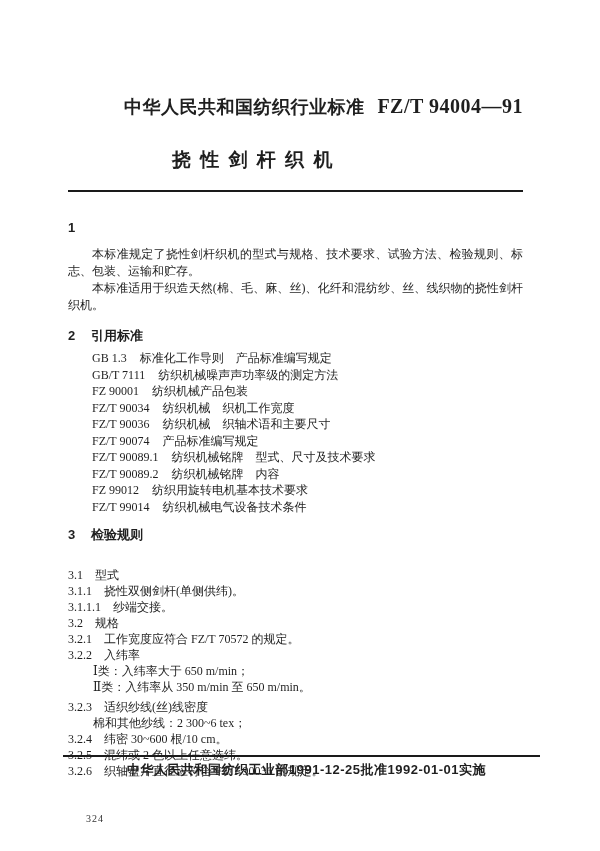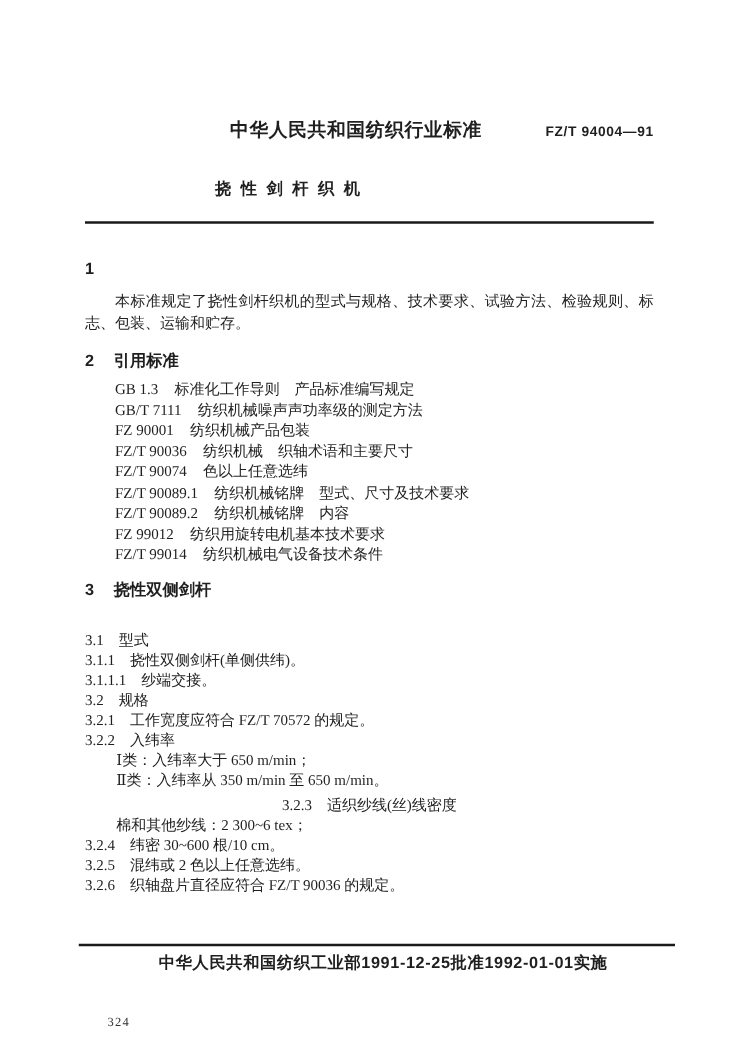--- a/index.html
+++ b/index.html
@@ -23,37 +23,37 @@
   }
   
   .header-row {
     display: flex;
     justify-content: space-between;
     align-items: baseline;
   }
   .std-label {
     font-family: Liberation Sans, sans-serif;
     font-weight: bold;
-    font-size: 15px;
+    font-size: 18px;
     letter-spacing: 0.5px;
-    margin-left: 116px;
+    margin-left: 56px;
     white-space: nowrap;
   }
   .std-code {
-    font-family: Liberation Sans, sans-serif;
+    font-family: Liberation Serif, serif;
     font-weight: bold;
-    font-size: 11px;
+    font-size: 20px;
     letter-spacing: 0.5px;
     white-space: nowrap;
     text-align: center;
   }
   .doc-title {
     font-family: "Liberation Sans", "DejaVu Sans", sans-serif;
     font-weight: bold;
-    font-size: 13px;
+    font-size: 19px;
     letter-spacing: 2px;
     margin: 28px 0 0 104px;
     white-space: nowrap;
   }
   .title-rule {
     height: 2px;
     background: var(--rule);
     margin-top: 17px;
   }
   
@@ -87,21 +87,21 @@
   .ref-code { margin-right: 13px; margin-top: 15px; }
   
   .clauses { margin-top: 23px; }
   .clause {
     font-size: 12px;
     line-height: 16px;
     white-space: nowrap;
   }
   .clause .cnum { margin-right: 12px; }
   .clause.indent { margin-left: 25px; }
-  .clause.gap-above { margin-top: 4px; text-align: center; }
+  .clause.gap-above { margin-top: 4px; }
   
   .footer-rule {
     position: absolute;
     left: 63px; top: 755px;
     width: 477px; height: 2px;
     background: var(--rule);
   }
   .footer-row {
     position: absolute;
     left: 68px; top: 761px;
@@ -132,40 +132,42 @@
   </div>
 
   <div class="doc-title">挠 性 剑 杆 织 机</div>
 
   <div class="title-rule"></div>
 
   <div class="sec-head s1">
     <span class="sec-num">1</span>
   </div>
   <p class="para">本标准规定了挠性剑杆织机的型式与规格、技术要求、试验方法、检验规则、标志、包装、运输和贮存。</p>
+  <p class="para">本标准适用于织造天然(棉、毛、麻、丝)、化纤和混纺纱、丝、线织物的挠性剑杆织机。</p>
 
   <div class="sec-head s2">
     <span class="sec-num">2</span>
     <span class="sec-title">引用标准</span>
   </div>
   <div class="refs">
     <div class="ref"><span class="ref-code">GB 1.3</span><span class="ref-title">标准化工作导则　产品标准编写规定</span></div>
     <div class="ref"><span class="ref-code">GB/T 7111</span><span class="ref-title">纺织机械噪声声功率级的测定方法</span></div>
     <div class="ref"><span class="ref-code">FZ 90001</span><span class="ref-title">纺织机械产品包装</span></div>
+    <div class="ref"><span class="ref-code">FZ/T 90034</span><span class="ref-title">纺织机械　织机工作宽度</span></div>
     <div class="ref"><span class="ref-code">FZ/T 90036</span><span class="ref-title">纺织机械　织轴术语和主要尺寸</span></div>
-    <div class="ref"><span class="ref-code">FZ/T 90074</span><span class="ref-title">色以上任意选纬</span></div>
+    <div class="ref"><span class="ref-code">FZ/T 90074</span><span class="ref-title">产品标准编写规定</span></div>
     <div class="ref"><span class="ref-code">FZ/T 90089.1</span><span class="ref-title">纺织机械铭牌　型式、尺寸及技术要求</span></div>
     <div class="ref"><span class="ref-code">FZ/T 90089.2</span><span class="ref-title">纺织机械铭牌　内容</span></div>
     <div class="ref"><span class="ref-code">FZ 99012</span><span class="ref-title">纺织用旋转电机基本技术要求</span></div>
     <div class="ref"><span class="ref-code">FZ/T 99014</span><span class="ref-title">纺织机械电气设备技术条件</span></div>
   </div>
 
   <div class="sec-head s3">
     <span class="sec-num">3</span>
-    <span class="sec-title">挠性双侧剑杆</span>
+    <span class="sec-title">检验规则</span>
   </div>
   <div class="clauses">
     <div class="clause"><span class="cnum">3.1</span><span class="ctext">型式</span></div>
     <div class="clause"><span class="cnum">3.1.1</span><span class="ctext">挠性双侧剑杆(单侧供纬)。</span></div>
     <div class="clause"><span class="cnum">3.1.1.1</span><span class="ctext">纱端交接。</span></div>
     <div class="clause"><span class="cnum">3.2</span><span class="ctext">规格</span></div>
     <div class="clause"><span class="cnum">3.2.1</span><span class="ctext">工作宽度应符合 FZ/T 70572 的规定。</span></div>
     <div class="clause"><span class="cnum">3.2.2</span><span class="ctext">入纬率</span></div>
     <div class="clause indent"><span class="ctext">Ⅰ类：入纬率大于 650 m/min；</span></div>
     <div class="clause indent"><span class="ctext">Ⅱ类：入纬率从 350 m/min 至 650 m/min。</span></div>

